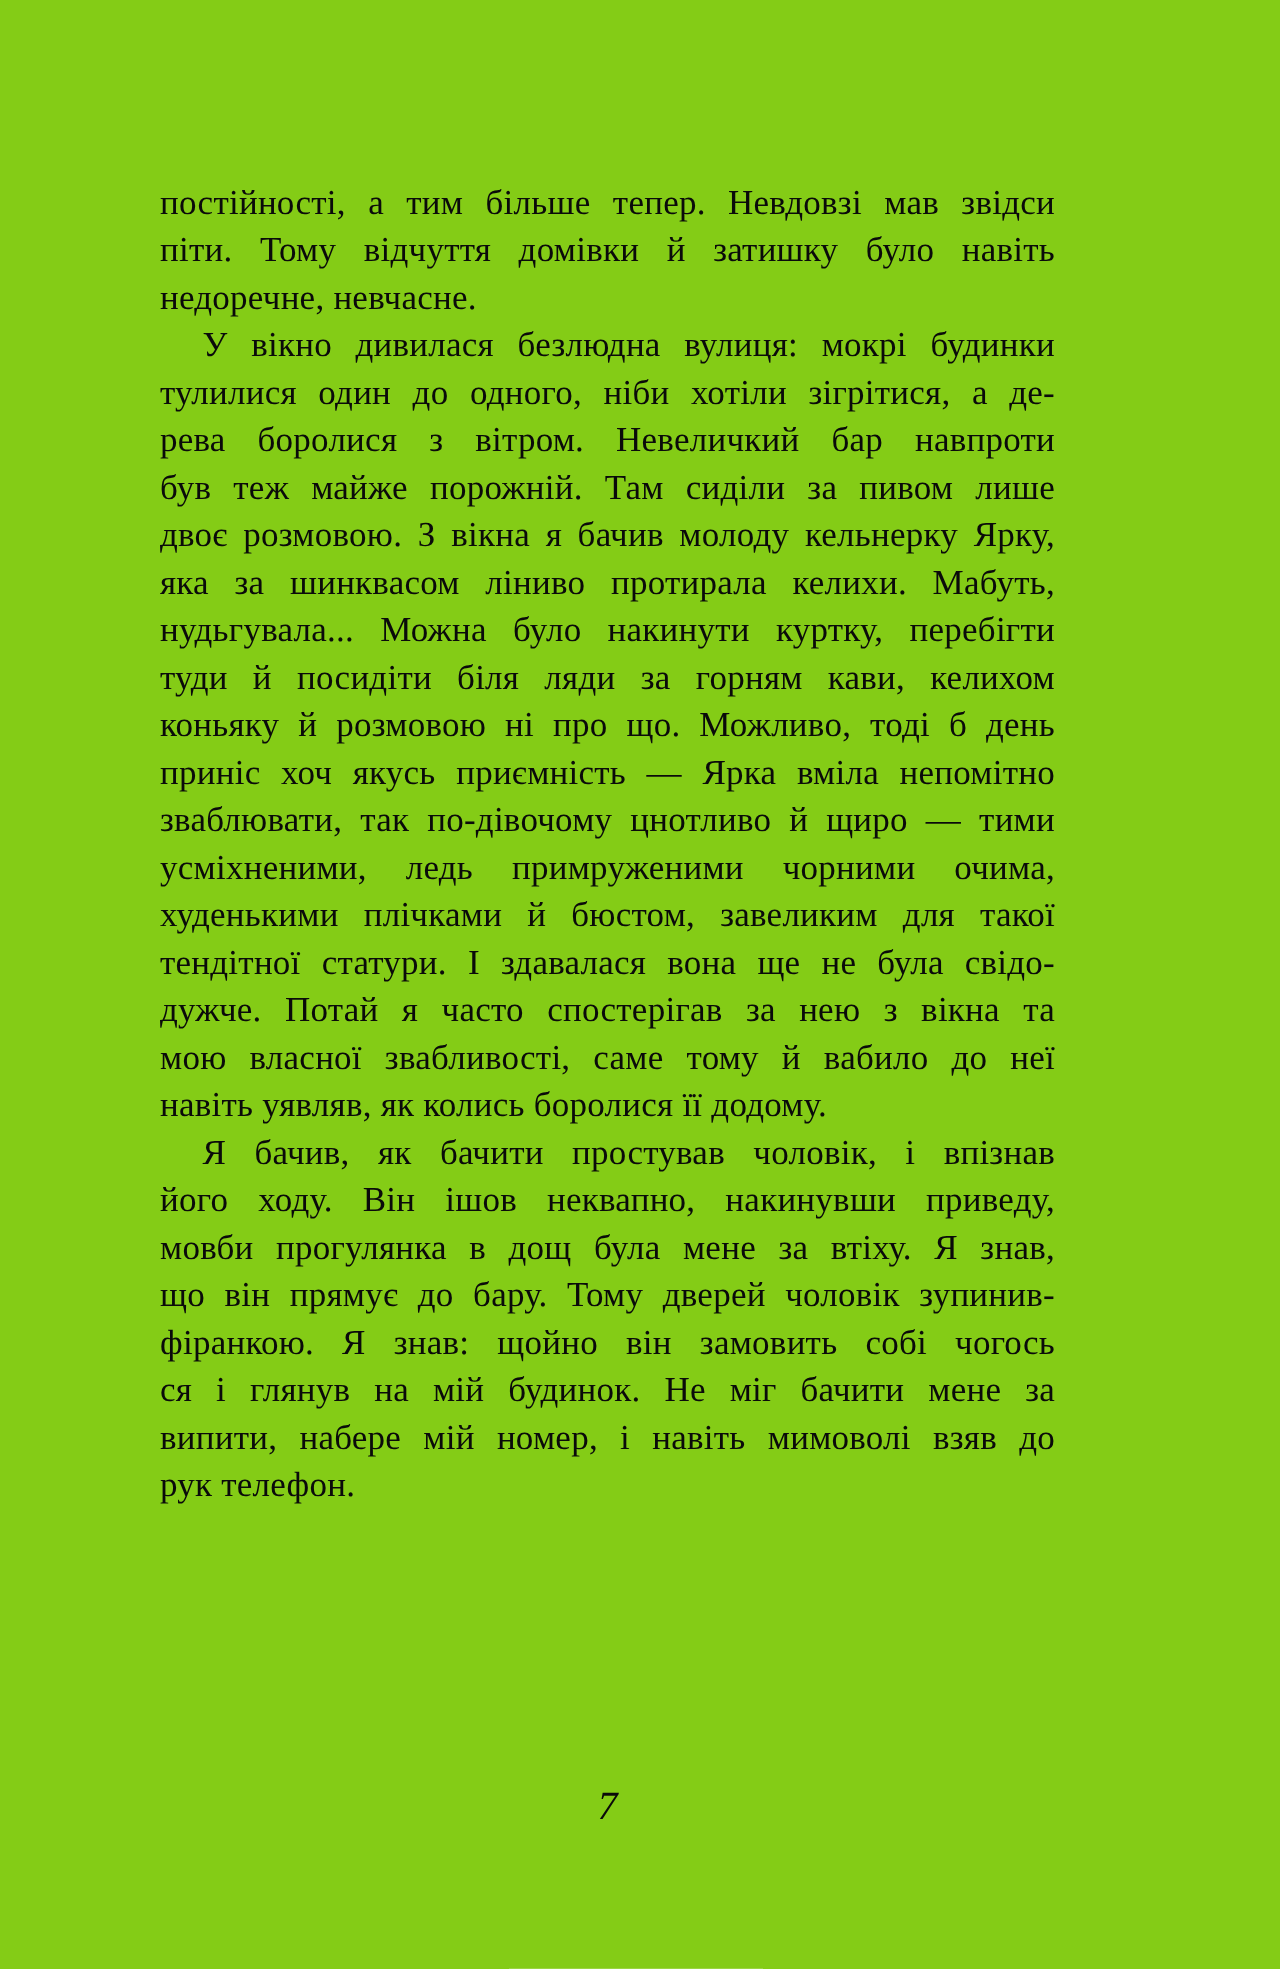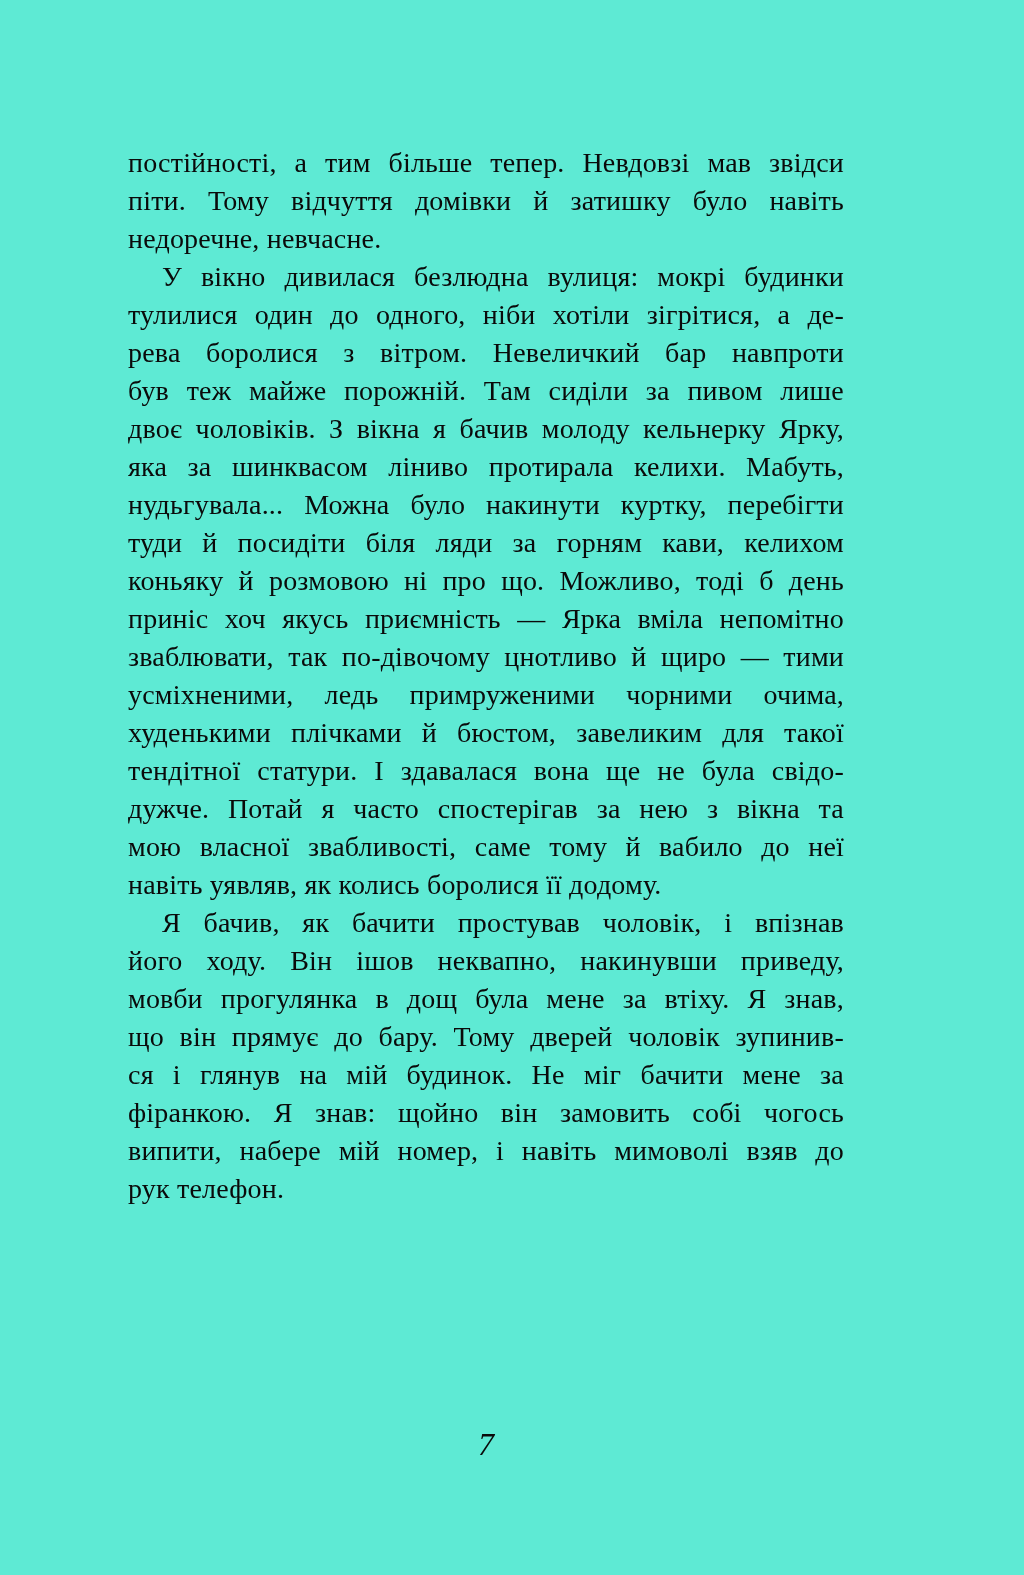--- a/index.html
+++ b/index.html
@@ -11,21 +11,21 @@
     height: 1575px;
     background: #ffffff;
     position: relative;
     overflow: hidden;
     font-family: "Liberation Serif", "DejaVu Serif", serif;
     color: #0a0a0a;
   }
   .page {
     position: absolute;
     inset: 0;
-    background: #5eead4;
+    background: #84cc16;
   }
   .text-block {
     position: absolute;
     left: 128px;
     top: 144px;
     width: 716px;
     font-size: 28px;
     line-height: 38px;
     letter-spacing: 0.2px;
   }
@@ -64,39 +64,39 @@
       <div class="paragraph">
         <div class="line">постійності, а тим більше тепер. Невдовзі мав звідси</div>
         <div class="line">піти. Тому відчуття домівки й затишку було навіть</div>
         <div class="line flush">недоречне, невчасне.</div>
       </div>
       <div class="paragraph">
         <div class="line indent">У вікно дивилася безлюдна вулиця: мокрі будинки</div>
         <div class="line">тулилися один до одного, ніби хотіли зігрітися, а де-</div>
         <div class="line">рева боролися з вітром. Невеличкий бар навпроти</div>
         <div class="line">був теж майже порожній. Там сиділи за пивом лише</div>
-        <div class="line">двоє чоловіків. З вікна я бачив молоду кельнерку Ярку,</div>
+        <div class="line">двоє розмовою. З вікна я бачив молоду кельнерку Ярку,</div>
         <div class="line">яка за шинквасом ліниво протирала келихи. Мабуть,</div>
         <div class="line">нудьгувала... Можна було накинути куртку, перебігти</div>
         <div class="line">туди й посидіти біля ляди за горням кави, келихом</div>
         <div class="line">коньяку й розмовою ні про що. Можливо, тоді б день</div>
         <div class="line">приніс хоч якусь приємність — Ярка вміла непомітно</div>
         <div class="line">зваблювати, так по-дівочому цнотливо й щиро — тими</div>
         <div class="line">усміхненими, ледь примруженими чорними очима,</div>
         <div class="line">худенькими плічками й бюстом, завеликим для такої</div>
         <div class="line">тендітної статури. І здавалася вона ще не була свідо-</div>
         <div class="line">дужче. Потай я часто спостерігав за нею з вікна та</div>
         <div class="line">мою власної звабливості, саме тому й вабило до неї</div>
         <div class="line flush">навіть уявляв, як колись боролися її додому.</div>
       </div>
       <div class="paragraph">
         <div class="line indent">Я бачив, як бачити простував чоловік, і впізнав</div>
         <div class="line">його ходу. Він ішов неквапно, накинувши приведу,</div>
         <div class="line">мовби прогулянка в дощ була мене за втіху. Я знав,</div>
         <div class="line">що він прямує до бару. Тому дверей чоловік зупинив-</div>
+        <div class="line">фіранкою. Я знав: щойно він замовить собі чогось</div>
         <div class="line">ся і глянув на мій будинок. Не міг бачити мене за</div>
-        <div class="line">фіранкою. Я знав: щойно він замовить собі чогось</div>
         <div class="line">випити, набере мій номер, і навіть мимоволі взяв до</div>
         <div class="line flush">рук телефон.</div>
       </div>
     </div>
   <div class="page-number">7</div>
 </div>
 
 </body></html>

